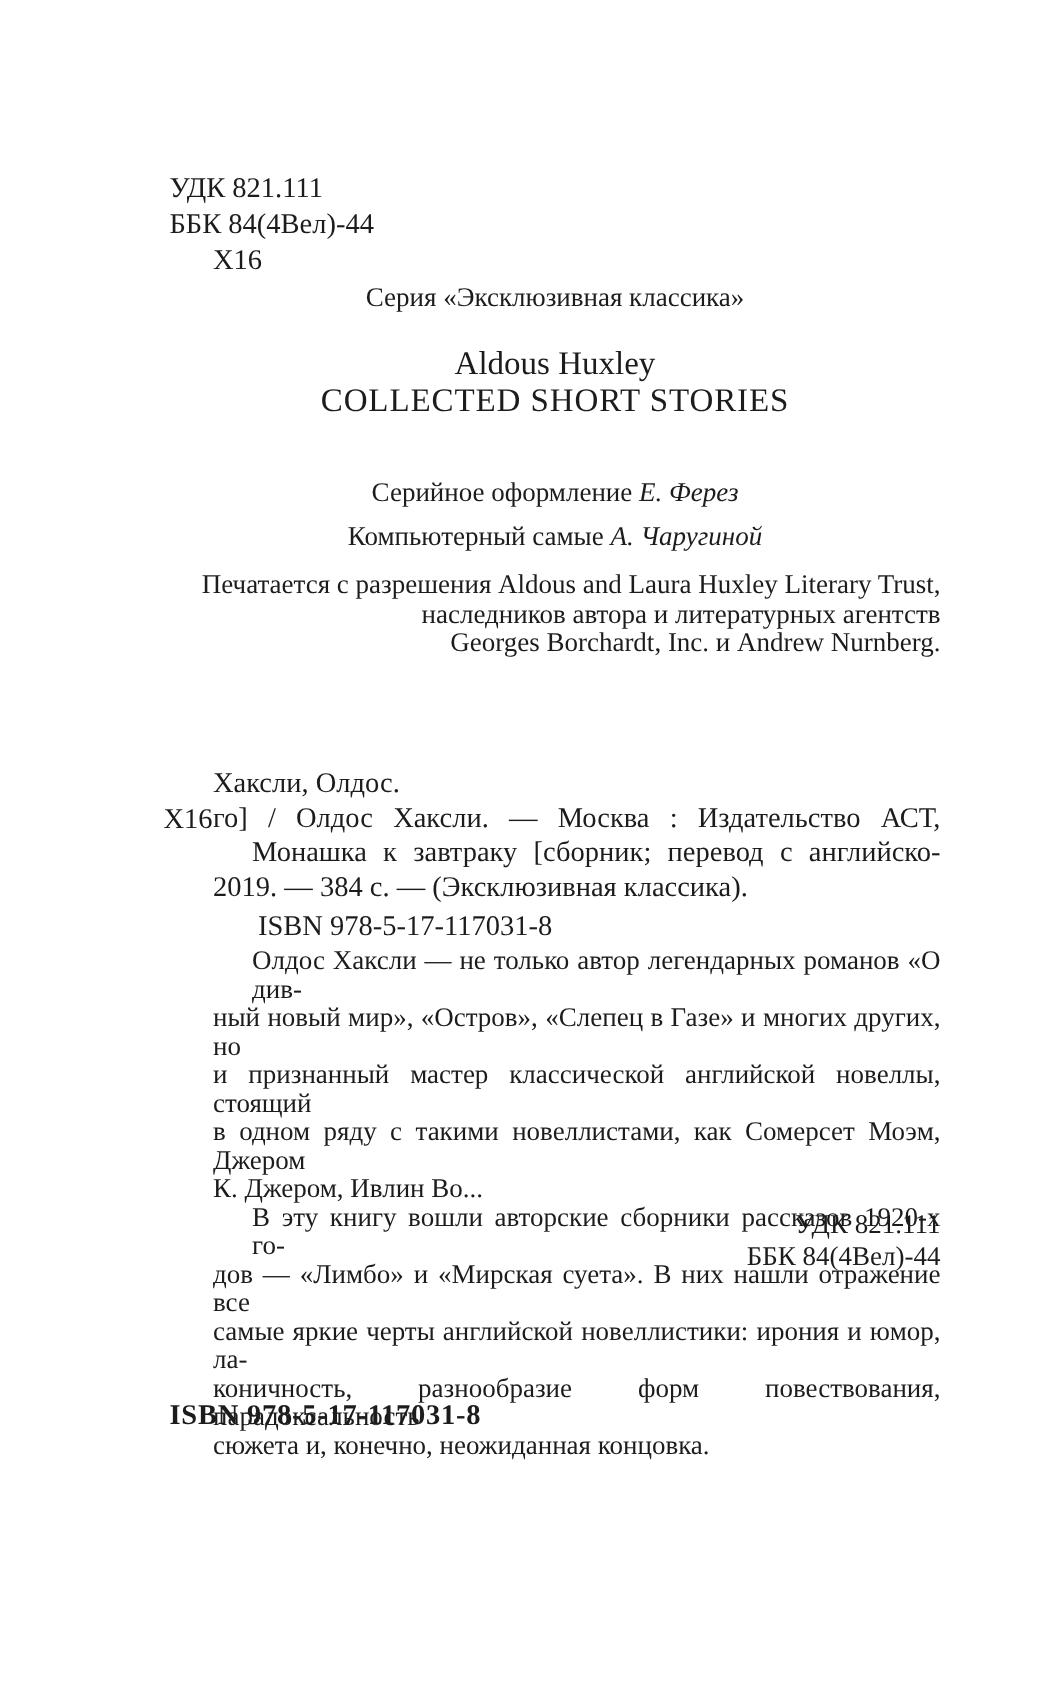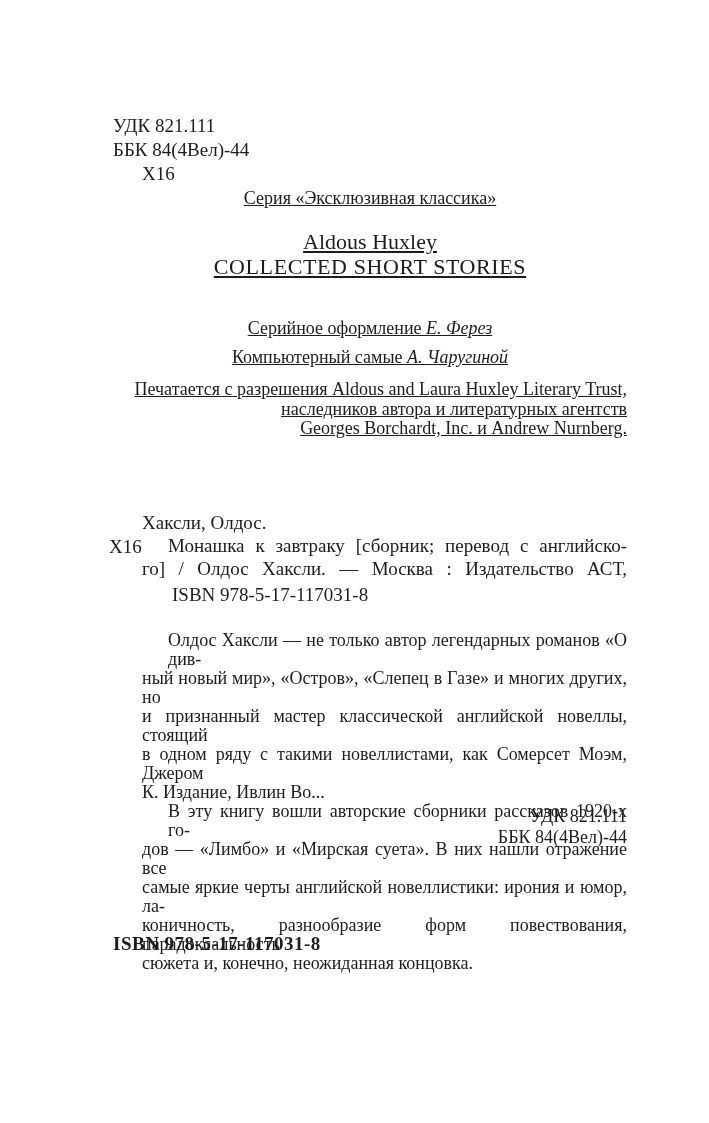--- a/index.html
+++ b/index.html
@@ -7,21 +7,21 @@
     position: relative;
     width: 709px;
     height: 1123px;
     margin: 0 auto;
     background: #ffffff;
     color: #1c1c1c;
     font-family: "Liberation Serif", serif;
     overflow: hidden;
   }
   .abs { position: absolute; }
-  .centered { left: 113px; width: 514px; text-align: center; text-decoration: underline; }
+  .centered { left: 113px; width: 514px; text-align: center; }
 
   .codes-top { top: 114px; left: 113px; font-size: 19px; line-height: 24px; }
   .codes-top .x16 { padding-left: 29px; }
 
   .series-line { top: 188px; font-size: 18px; }
 
   .title-block { top: 229px; font-size: 22px; line-height: 25px; }
   .title-block .work { letter-spacing: 0.6px; text-align: center; }
 
   .credit-translation { top: 288px; font-size: 18px; }
@@ -74,32 +74,33 @@
   <div class="abs centered permission">
     <div>Печатается с разрешения Aldous and Laura Huxley Literary Trust,</div>
     <div>наследников автора и литературных агентств</div>
     <div>Georges Borchardt, Inc. и Andrew Nurnberg.</div>
   </div>
 
   <div class="abs card">
     <div class="author">Хаксли, Олдос.</div>
     <div class="index-code">Х16</div>
     <div class="body">
+      <div class="cline just">го] / Олдос Хаксли. — Москва : Издательство АСТ,</div>
       <div class="cline first just">Монашка к завтраку [сборник; перевод с английско-</div>
-      <div class="cline just">го] / Олдос Хаксли. — Москва : Издательство АСТ,</div>
+      <div class="cline">2019. — 384 с. — (Эксклюзивная классика).</div>
     </div>
     <div class="isbn">ISBN 978-5-17-117031-8</div>
   </div>
 
   <div class="abs annotation">
     <div class="aline first just">Олдос Хаксли — не только автор легендарных романов «О див-</div>
     <div class="aline just">ный новый мир», «Остров», «Слепец в Газе» и многих других, но</div>
     <div class="aline just">и признанный мастер классической английской новеллы, стоящий</div>
     <div class="aline just">в одном ряду с такими новеллистами, как Сомерсет Моэм, Джером</div>
-    <div class="aline">К. Издание, Ивлин Во...</div>
+    <div class="aline">К. Джером, Ивлин Во...</div>
     <div class="aline first just">В эту книгу вошли авторские сборники рассказов 1920-х го-</div>
     <div class="aline just">дов — «Лимбо» и «Мирская суета». В них нашли отражение все</div>
     <div class="aline just">самые яркие черты английской новеллистики: ирония и юмор, ла-</div>
     <div class="aline just">коничность, разнообразие форм повествования, парадоксальность</div>
     <div class="aline">сюжета и, конечно, неожиданная концовка.</div>
   </div>
 
   <div class="abs codes-bottom">
     <div>УДК 821.111</div>
     <div>ББК 84(4Вел)-44</div>

